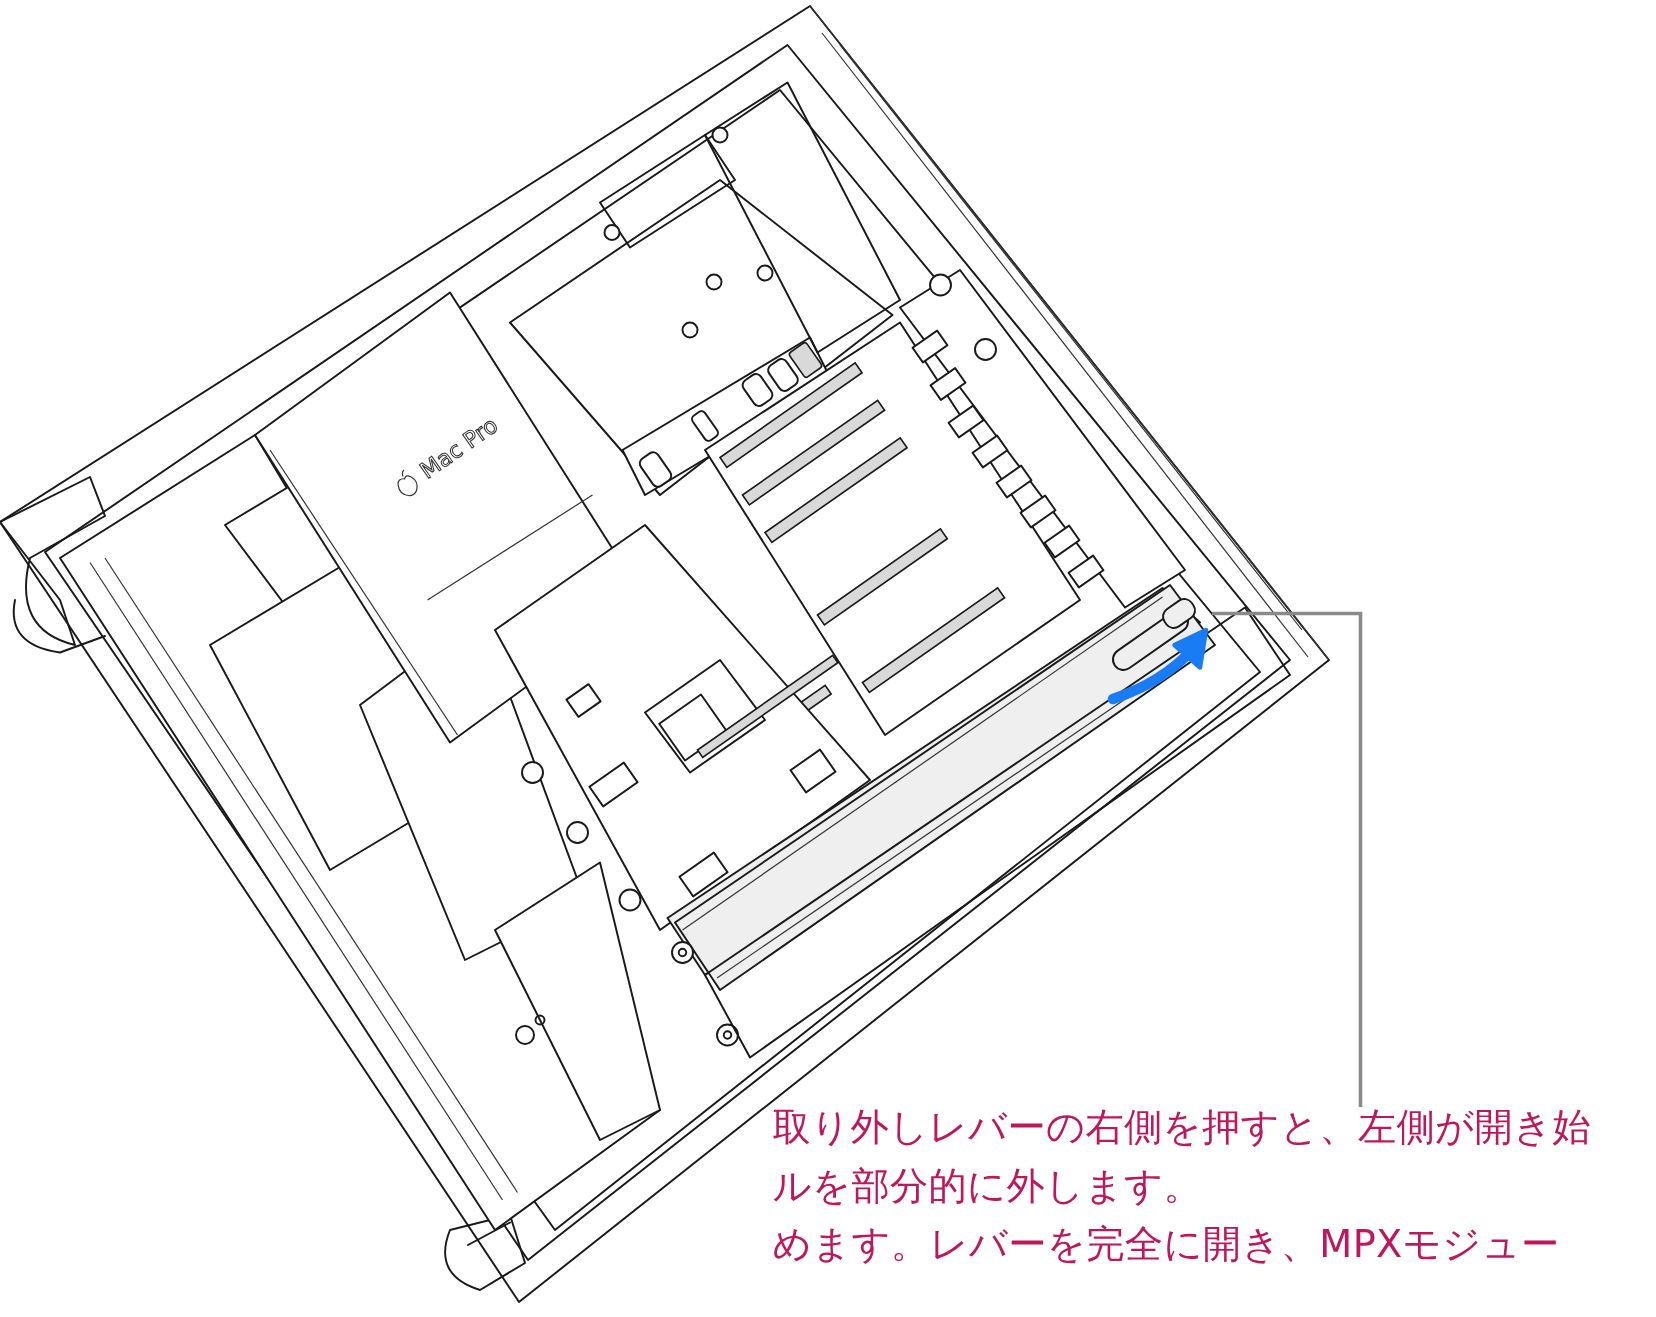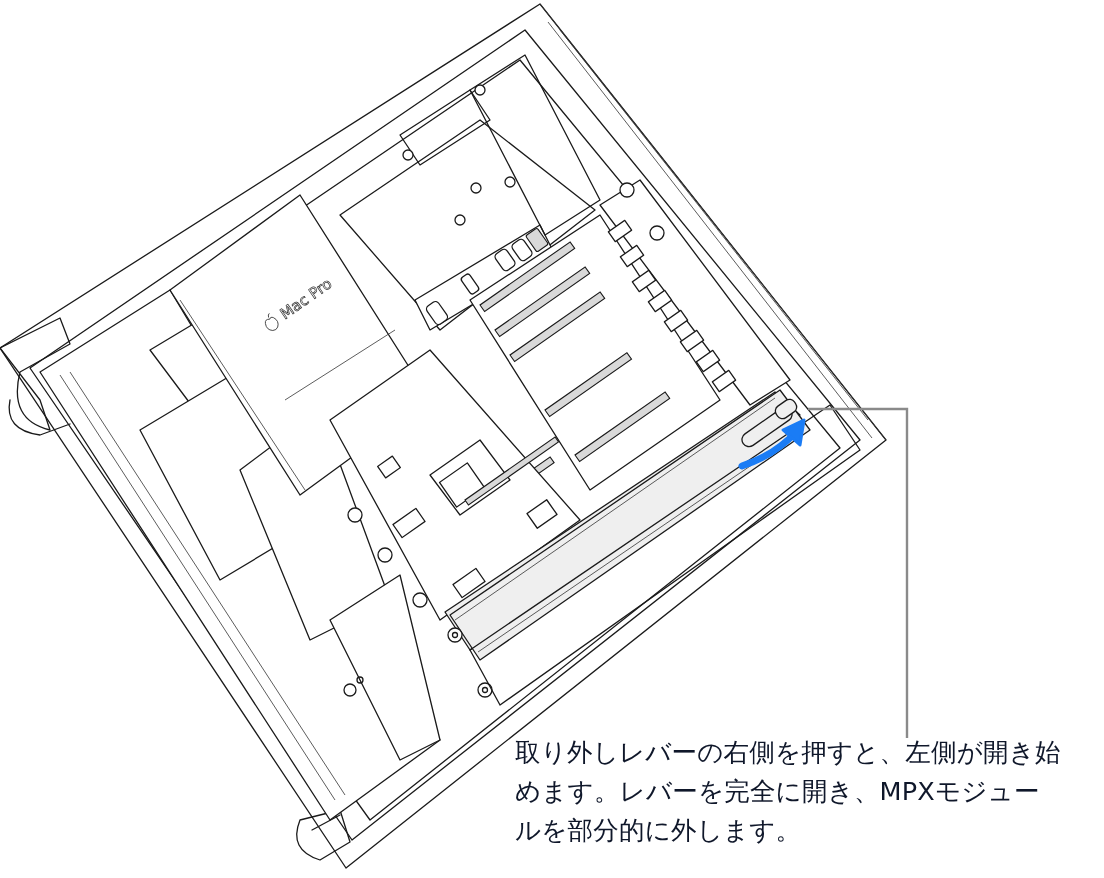--- a/index.html
+++ b/index.html
@@ -7,21 +7,21 @@
            font-family: "DejaVu Sans", "Liberation Sans", sans-serif; }
     .figure { position: absolute; left: 0; top: 0; width: 1104px; height: 878px; }
     .figure svg { position: absolute; left: 0; top: 0; }
     .ln { fill: none; stroke: #1a1a1a; stroke-width: 1.3; stroke-linejoin: round; stroke-linecap: round; }
     .thin { fill: none; stroke: #333; stroke-width: 0.8; }
     .wfill { fill: #ffffff; stroke: #1a1a1a; stroke-width: 1.3; stroke-linejoin: round; }
     .gfill { fill: #efefef; stroke: #1a1a1a; stroke-width: 1.3; stroke-linejoin: round; }
     .hatch { fill: #d9d9d9; stroke: #1a1a1a; stroke-width: 1.1; }
     .callout-line { fill: none; stroke: #8a8a8a; stroke-width: 2.4; }
     .caption { position: absolute; left: 515px; top: 733px; width: 590px;
-               font-size: 25.5px; line-height: 39px; color: #0f172a; letter-spacing: 0.2px; }
+               font-size: 25.5px; line-height: 39px; color: #be185d; letter-spacing: 0.2px; }
     .caption span { display: block; white-space: nowrap; }
     .brand-label { font-family: "DejaVu Sans", sans-serif; font-size: 15px; fill: none;
                    stroke: #333; stroke-width: 0.7; }
   </style>
 </head>
 <body>
 
 <div class="figure">
   <svg width="1104" height="878" viewBox="0 0 1104 878">
 
@@ -143,16 +143,16 @@
     <g>
       <path d="M742,466 Q775,455 796,432" fill="none" stroke="#1a7cf5" stroke-width="7" stroke-linecap="round"></path>
       <polygon points="783,430 804,420 800,445" fill="#1a7cf5" stroke="#1a7cf5" stroke-width="3" stroke-linejoin="round"></polygon>
     </g>
 
     <polyline class="callout-line" points="808,409 907,409 907,738"></polyline>
   </svg>
 
   <div class="caption">
     <span>取り外しレバーの右側を押すと、左側が開き始</span>
+    <span>ルを部分的に外します。</span>
     <span>めます。レバーを完全に開き、MPXモジュー</span>
-    <span>ルを部分的に外します。</span>
   </div>
 </div>
 
 </body></html>

